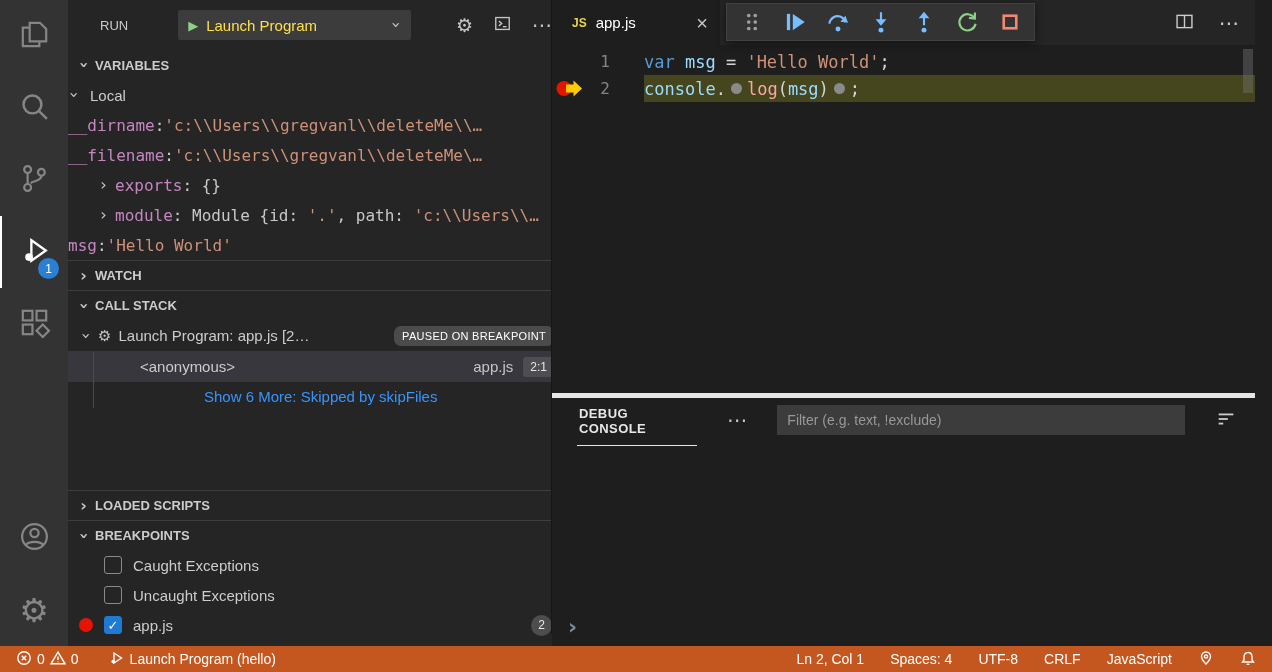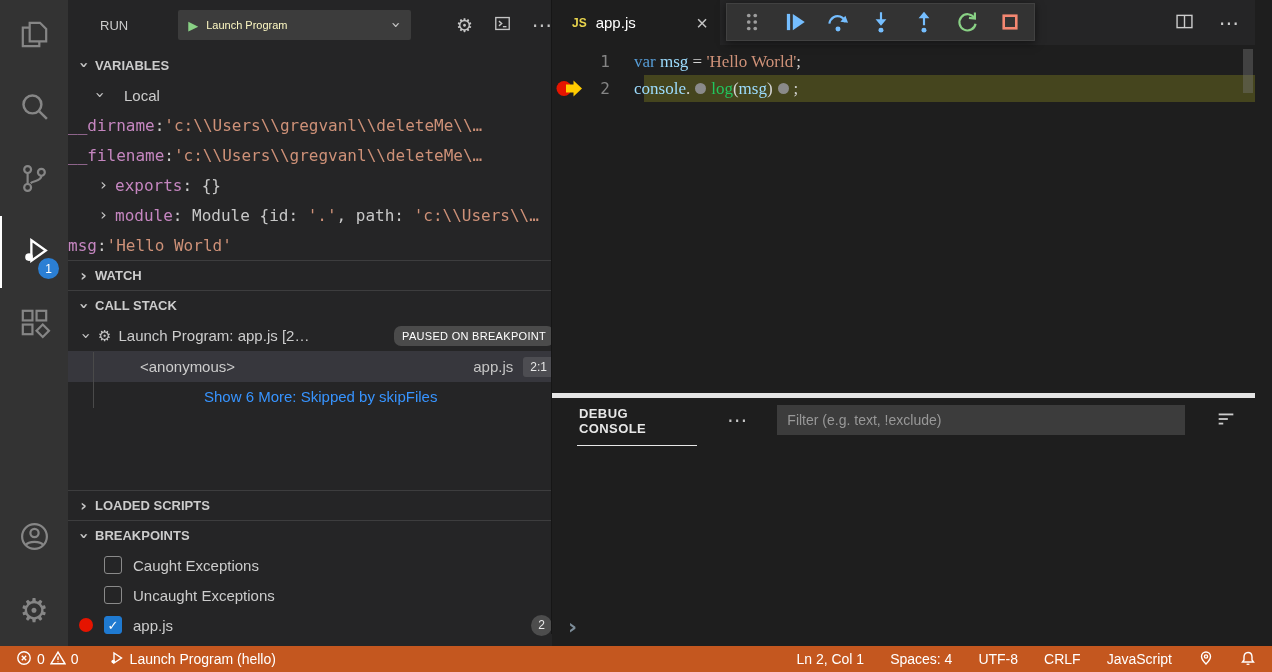--- a/index.html
+++ b/index.html
@@ -14,31 +14,31 @@
   .ab-glyph { font-size:33px; line-height:1; font-family:"DejaVu Sans",sans-serif; }
   .ab-badge { position:absolute; right:9px; bottom:9px; width:21px; height:21px; border-radius:50%; background:#2b7fd4; color:#fff; font-size:12px; display:flex; align-items:center; justify-content:center; }
   .ab-spacer { flex:1; }
 
   
   .sidebar { position:absolute; left:68px; top:0; width:500px; height:646px; background:#252526; overflow:hidden; }
   .sb-header { height:50px; display:flex; align-items:center; padding:0 16px 0 32px; }
   .sb-title { font-size:13px; color:#cccccc; }
   .launch-select { margin-left:50px; width:233px; height:30px; background:#3c3c3c; border-radius:2px; display:flex; align-items:center; padding:0 10px; gap:8px; }
   .play-green { color:#89d185; font-size:13px; font-family:"DejaVu Sans",sans-serif; }
-  .launch-label { font-size:11px; color:#fef9c3; flex:1; white-space:nowrap; overflow:hidden; }
+  .launch-label { font-size:15px; color:#fde047; flex:1; white-space:nowrap; overflow:hidden; }
   .chev { display:inline-block; font-family:"DejaVu Sans",sans-serif; font-size:16px; color:#c5c5c5; line-height:1; width:11px; text-align:center; }
   .chev.down { transform:rotate(90deg); }
   .hdr-icons { margin-left:auto; display:flex; gap:20px; align-items:center; color:#c5c5c5; }
   .glyph-gear { font-size:19px; font-family:"DejaVu Sans",sans-serif; }
   .glyph-more { font-size:20px; font-family:"DejaVu Sans",sans-serif; }
 
   .sec-header { height:30px; display:flex; align-items:center; gap:6px; padding-left:10px; font-size:13px; font-weight:700; color:#cccccc; border-top:1px solid rgba(150,150,150,0.22); }
   .sec-header.first { border-top:none; }
   .srow { height:30px; display:flex; align-items:center; white-space:nowrap; overflow:hidden; }
-  .scope-row { padding-left:26px; gap:19px; font-size:15px; }
+  .scope-row { gap:11px; font-size:15px; }
   .var-row { font-family:"DejaVu Sans Mono",monospace; font-size:16px; }
   .var-row.expandable { padding-left:30px; gap:6px; }
   .vname { color:#c586c0; }
   .vpunct { color:#cccccc; }
   .vstr { color:#ce9178; }
   .vval { color:#c8c8c8; }
 
   .cs-session { height:31px; display:flex; align-items:center; gap:7px; padding-left:12px; font-size:15px; }
   .cs-gear { font-size:15px; font-family:"DejaVu Sans",sans-serif; color:#c5c5c5; }
   .cs-label { white-space:nowrap; overflow:hidden; }
@@ -70,23 +70,23 @@
   .dt-btn { width:43px; height:36px; display:flex; align-items:center; justify-content:center; }
   .dt-btn svg { width:26px; height:26px; }
 
   .editor { position:relative; height:348px; overflow:hidden; }
   .cur-line-bg { position:absolute; left:92px; right:0; top:30px; height:27px; background:#45451e; }
   .code-line { position:relative; display:flex; height:27px; align-items:center; font-family:"DejaVu Sans Mono",monospace; font-size:17px; }
   .code-pad { height:3px; }
   .bp-col { width:34px; height:27px; position:relative; flex:0 0 auto; }
   .bp-col svg { position:absolute; left:3px; top:3px; width:30px; height:21px; }
   .lnum { width:24px; text-align:right; color:#858585; font-size:16px; flex:0 0 auto; }
-  .code-text { margin-left:24px; white-space:pre; color:#d4d4d4;font-family:Liberation Serif, serif; }
+  .code-text { margin-left:34px; white-space:pre; color:#d4d4d4; }
   .tok-kw { color:#569cd6; } .tok-var { color:#9cdcfe; } .tok-str { color:#ce9178; }
-  .tok-fn { color:#22c55e; } .tok-plain { color:#d4d4d4; }
+  .tok-fn { color:#fca5a5; } .tok-plain { color:#d4d4d4; }
   .inline-bp { display:inline-block; width:11px; height:11px; border-radius:50%; background:#8a8a8a; margin:0 5px 2px 5px; vertical-align:middle; }
   .scroll-thumb { position:absolute; right:2px; top:4px; width:10px; height:44px; background:rgba(121,121,121,0.4); }
 
   .panel { height:253px; border-top:5px solid #e5e5e5; background:#1e1e1e; position:relative; }
   .panel-header { height:44px; display:flex; align-items:center; padding:0 18px 0 25px; gap:30px; }
   .panel-tab { font-size:13px; font-weight:700; color:#e7e7e7; letter-spacing:.4px; border-bottom:1px solid #e7e7e7; padding:11px 2px 9px 2px; }
   .panel-more { color:#c5c5c5; font-size:20px; font-family:"DejaVu Sans",sans-serif; }
   .filter-box { width:420px; height:30px; background:#3c3c3c; border:none; outline:none; color:#cccccc; font-size:14px; padding:0 10px; font-family:"Liberation Sans",sans-serif; }
   .filter-box::placeholder { color:#989898; }
   .filter-icon { margin-left:auto; }

